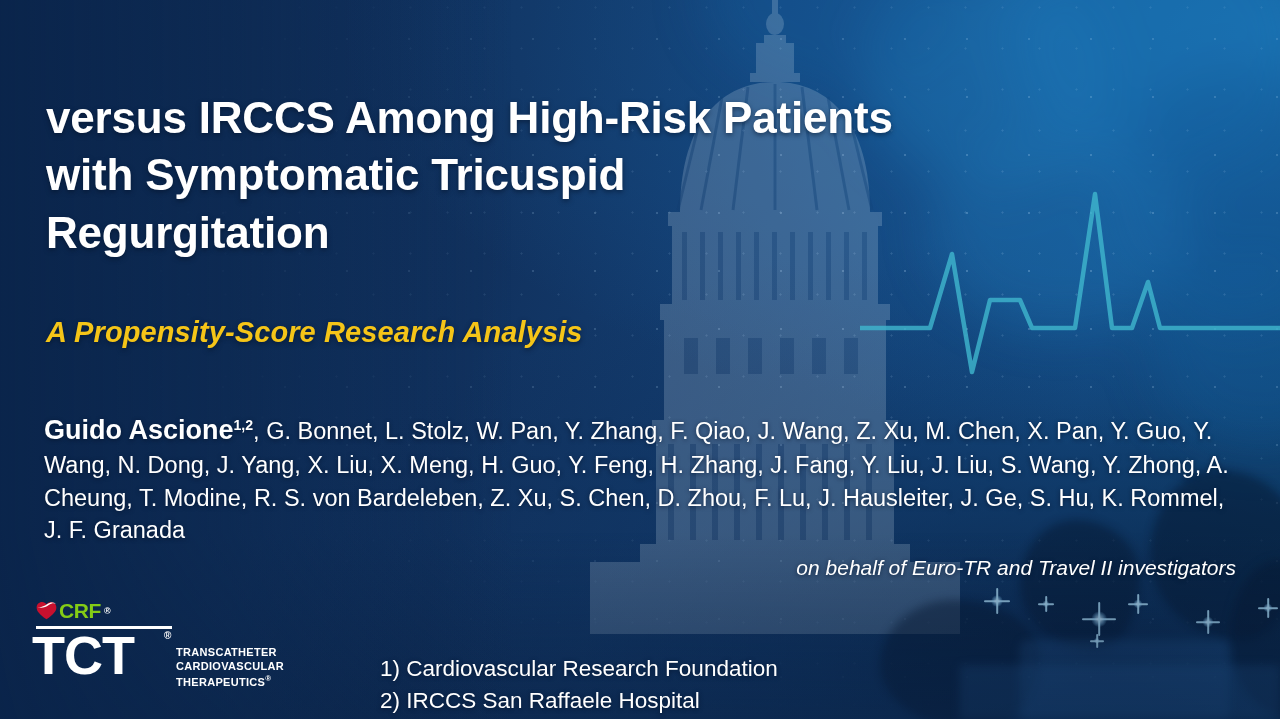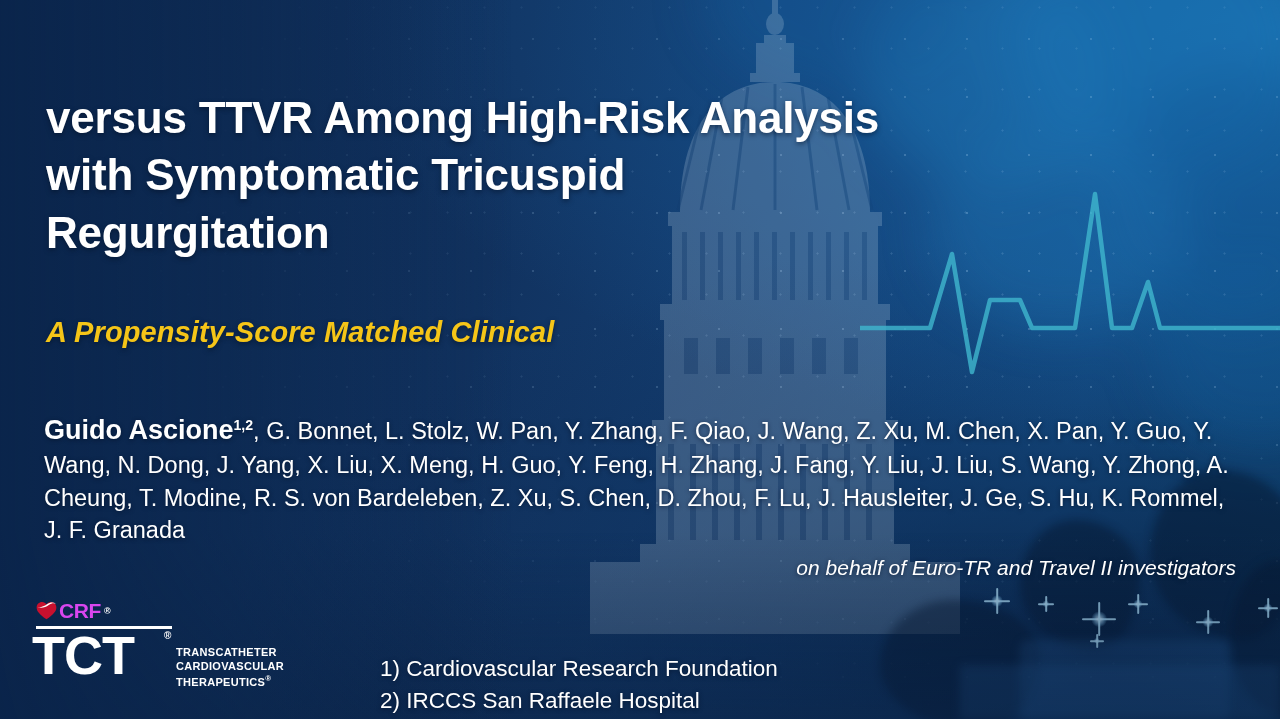--- a/index.html
+++ b/index.html
@@ -121,21 +121,21 @@
     font-size:22.5px; line-height:1.42;
     text-shadow:0 1px 4px rgba(3,16,36,.65);
     margin-top:31px;
   }
 
   
   #logo { position:absolute; left:24px; top:600px; width:260px; height:92px; }
   #crf-row { position:absolute; left:12px; top:0px; display:flex; align-items:center; gap:2px; }
   #crf-heart { width:21px; height:19px; display:block; }
   #crf-text {
-    color:#d946ef; font-size:21px; font-weight:bold; letter-spacing:-0.4px;
+    color:#84cc16; font-size:21px; font-weight:bold; letter-spacing:-0.4px;
     line-height:1;
   }
   #crf-reg { color:#ffffff; font-size:9px; font-weight:bold; vertical-align:super; margin-left:1px; }
   #logo-rule {
     position:absolute; left:12px; top:26px; width:136px; height:2.5px; background:#ffffff;
   }
   #tct-text {
     position:absolute; left:8px; top:28px;
     color:#ffffff; font-size:54px; font-weight:bold; line-height:1;
     letter-spacing:-1px;
@@ -276,26 +276,26 @@
         <i></i>
       </div>
   </div>
 
   <div class="bg-layer" id="bg-vignette"></div>
 
   <div id="content">
 
     <h1 id="title">
       <br>
-      <span>versus TTVR Among High-Risk Analysis</span><br>
+      <span>versus IRCCS Among High-Risk Patients</span><br>
       <span>with Symptomatic Tricuspid</span><br>
       <span>Regurgitation</span>
     </h1>
 
-    <div id="subtitle">A Propensity-Score Matched Clinical</div>
+    <div id="subtitle">A Propensity-Score Research Analysis</div>
 
     <div id="authors">
       <span class="lead">Guido Ascione</span><sup>1,2</sup><span>, G. Bonnet, L. Stolz, W. Pan, Y. Zhang, F. Qiao, J. Wang, Z. Xu, M. Chen, X. Pan, Y. Guo, Y. Wang, N. Dong, J. Yang, X. Liu, X. Meng, H. Guo, Y. Feng, H. Zhang, J. Fang, Y. Liu, J. Liu, S. Wang, Y. Zhong, A. Cheung, T. Modine, R. S. von Bardeleben, Z. Xu, S. Chen, D. Zhou, F. Lu, J. Hausleiter, J. Ge, S. Hu, K. Rommel, J. F. Granada</span>
     </div>
 
     <div id="behalf">on behalf of Euro-TR and Travel II investigators</div>
 
     <div id="affiliations">
       <div>1) Cardiovascular Research Foundation</div>
       <div>2) IRCCS San Raffaele Hospital</div>

